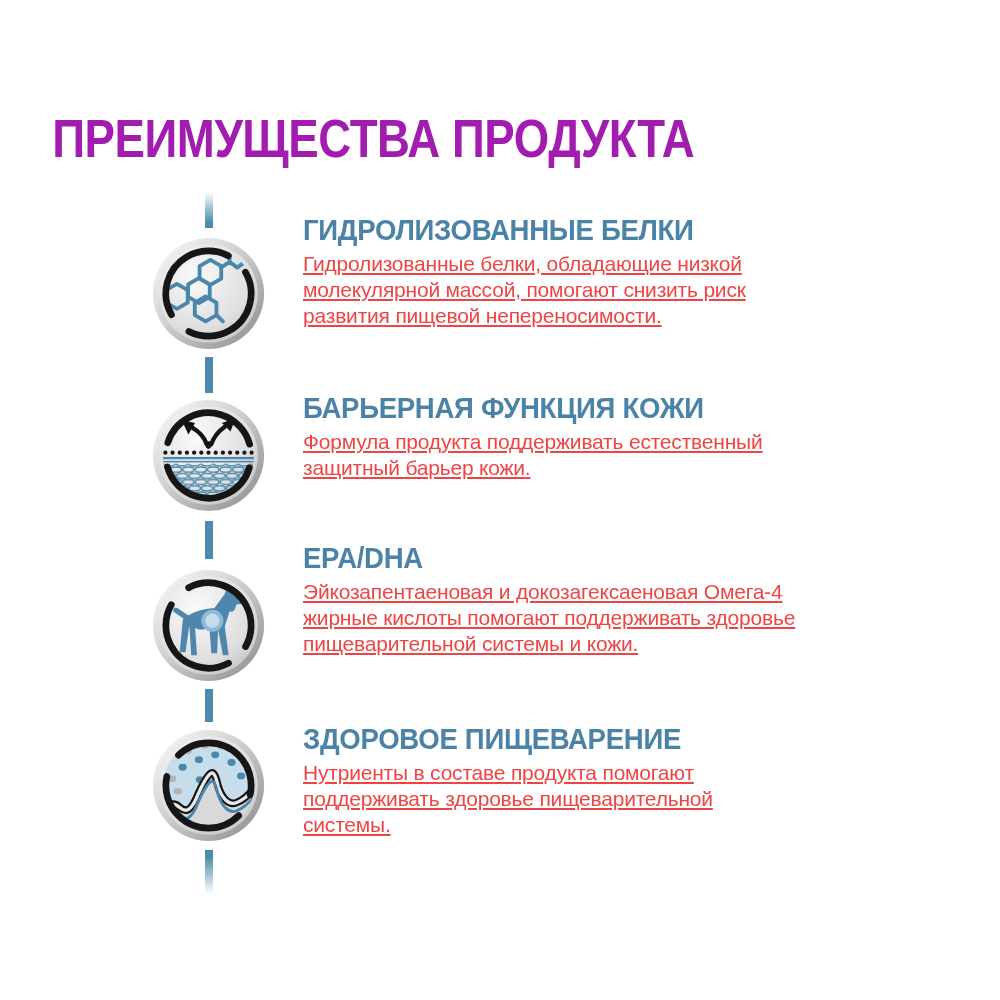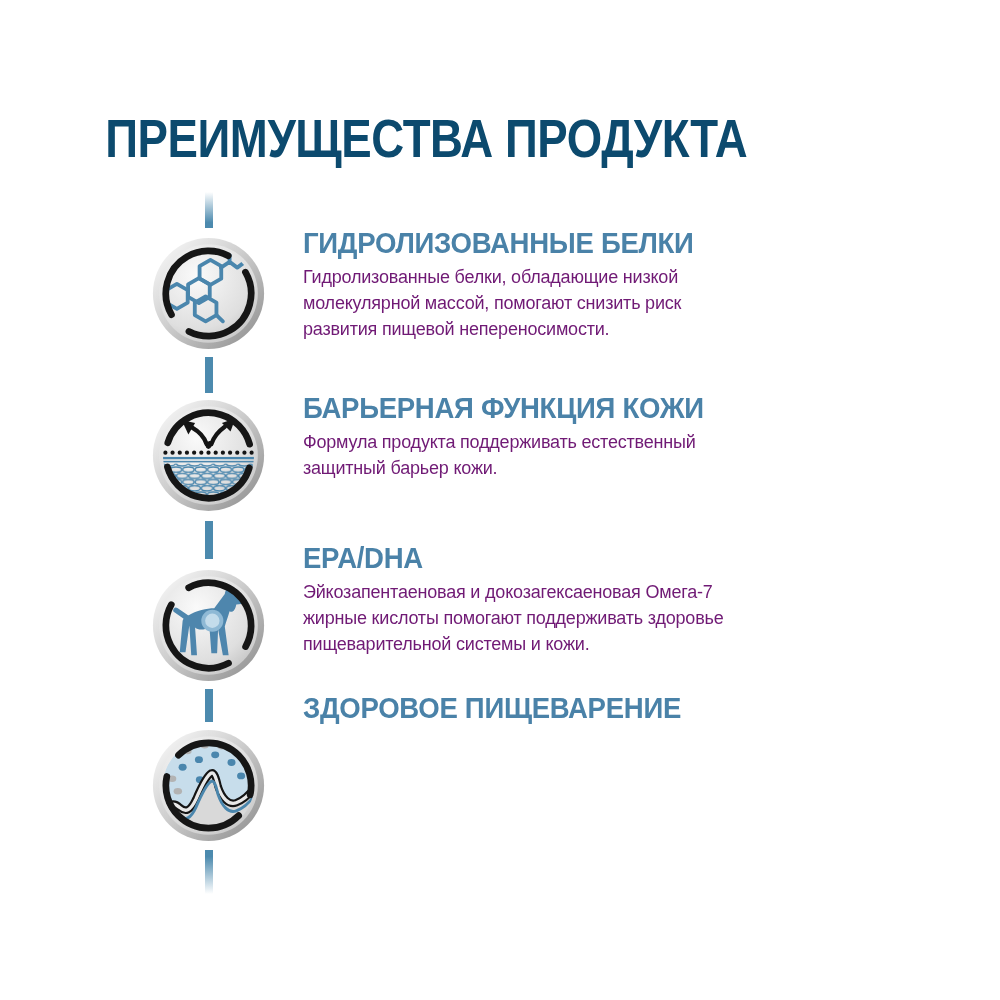--- a/index.html
+++ b/index.html
@@ -3,36 +3,36 @@
 <meta charset="utf-8">
 <style>
   html,body{margin:0;padding:0;}
   body{
     width:1000px;height:1000px;background:#ffffff;position:relative;overflow:hidden;
     font-family:"Liberation Sans","DejaVu Sans",sans-serif;
     -webkit-font-smoothing:antialiased;
   }
   .page{position:absolute;inset:0;}
   .title{
-    position:absolute;top:112px;left:0;width:852px;margin:0;text-align:center;
-    font-size:53px;font-weight:bold;color:#0c4a6e;line-height:1.0;white-space:nowrap;
+    position:absolute;top:112px;left:0;width:852px;margin:0;
+    font-size:53px;font-weight:bold;color:#a21caf;line-height:1.0;white-space:nowrap;
   }
   .title .cond{display:inline-block;transform:scaleX(0.86);transform-origin:center;letter-spacing:-0.5px;}
   .connector{position:absolute;left:205px;width:8px;background:#4C8AAE;}
   .connector.fade-top{background:linear-gradient(to bottom,rgba(76,138,174,0),#4C8AAE 85%);}
   .connector.fade-bottom{background:linear-gradient(to bottom,#4C8AAE 15%,rgba(76,138,174,0));}
   .icon{position:absolute;left:151px;width:115px;height:115px;}
   .benefit{position:absolute;left:303px;width:600px;}
   .benefit h2{
     margin:0;font-size:29px;font-weight:bold;color:#4A82A8;line-height:32px;
     transform:scaleX(0.95);transform-origin:left center;white-space:nowrap;letter-spacing:-0.3px;
   }
   .benefit p{
-    margin:5px 0 0 0;font-size:18px;line-height:26px;color:#701a75;
-    white-space:pre-line;letter-spacing:-0.2px;
+    margin:5px 0 0 0;font-size:21px;line-height:26px;color:#ef4444;
+    white-space:pre-line;letter-spacing:-0.2px;text-decoration:underline;
   }
 </style>
 </head>
 <body>
 
 <div class="page">
 
   <svg width="0" height="0" style="position:absolute" aria-hidden="true">
     <defs>
       <linearGradient id="gEdge" x1="0" y1="0" x2="1" y2="1">
@@ -162,37 +162,40 @@
         <g fill="none" stroke-linecap="round">
           <path d="M11,87 C18,79 24,77 30,83 C36,88 41,87 47,74 C53,60 59,49 63,47 C66,46 68,52 70,61 C74,73 81,81 89,78 C97,75 103,69 108,62" stroke="#141414" stroke-width="8"></path>
           <path d="M11,87 C18,79 24,77 30,83 C36,88 41,87 47,74 C53,60 59,49 63,47 C66,46 68,52 70,61 C74,73 81,81 89,78 C97,75 103,69 108,62" stroke="#E8E8E8" stroke-width="3.5"></path>
           <path d="M11,87 C18,79 24,77 30,83 C36,88 41,87 47,74 C53,60 59,49 63,47 C66,46 68,52 70,61 C74,73 81,81 89,78 C97,75 103,69 108,62" stroke="#4A86AD" stroke-width="3" transform="translate(0,8.5)"></path>
         </g>
       </g>
       <circle cx="60" cy="60" r="44.5" fill="none" stroke="#161616" stroke-width="7" stroke-linecap="round" stroke-dasharray="114.2 25.6" transform="rotate(45 60 60)"></circle>
     </svg>
   </div>
 
-  <section class="benefit" style="top:227px">
+  <section class="benefit" style="top:214px">
     <h2>ГИДРОЛИЗОВАННЫЕ БЕЛКИ</h2>
     <p>Гидролизованные белки, обладающие низкой
 молекулярной массой, помогают снизить риск
 развития пищевой непереносимости.</p>
   </section>
 
   <section class="benefit" style="top:392px">
     <h2>БАРЬЕРНАЯ ФУНКЦИЯ КОЖИ</h2>
     <p>Формула продукта поддерживать естественный
 защитный барьер кожи.</p>
   </section>
 
   <section class="benefit" style="top:542px">
     <h2>EPA/DHA</h2>
-    <p>Эйкозапентаеновая и докозагексаеновая Омега-7
+    <p>Эйкозапентаеновая и докозагексаеновая Омега-4
 жирные кислоты помогают поддерживать здоровье
 пищеварительной системы и кожи.</p>
   </section>
 
-  <section class="benefit" style="top:692px">
+  <section class="benefit" style="top:723px">
     <h2>ЗДОРОВОЕ ПИЩЕВАРЕНИЕ</h2>
+    <p>Нутриенты в составе продукта помогают
+поддерживать здоровье пищеварительной
+системы.</p>
   </section>
 
 </div>
 
 </body></html>

